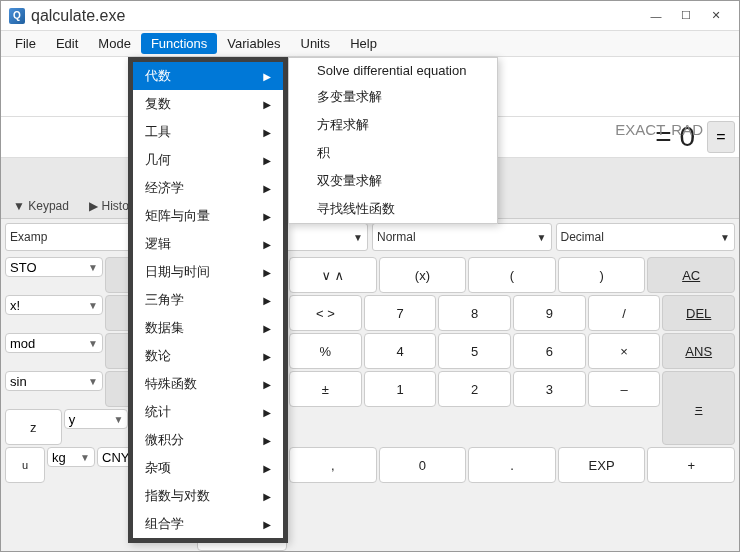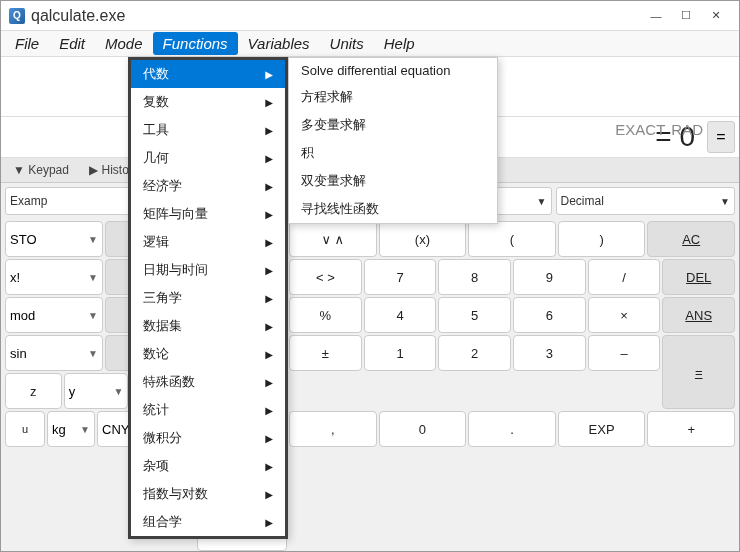--- a/index.html
+++ b/index.html
@@ -62,24 +62,23 @@
       background: #f8f8f8;
       height: 26px;
       display: flex;
       align-items: center;
       border-bottom: 1px solid #ddd;
       padding: 0 4px;
     }
     .menu-item {
       padding: 3px 10px;
       cursor: pointer;
-      font-size: 15px;
+      font-size: 13px;
       color: #222;
       border-radius: 3px;
-      font-style: italic;
     }
     .menu-item.active {
       background: #0078d7;
       color: white;
     }
 
     
     .main-content {
       display: flex;
       flex-direction: column;
@@ -150,20 +149,21 @@
       gap: 4px;
     }
     .keypad-tab {
       padding: 3px 8px;
       cursor: pointer;
       font-size: 12px;
       color: #444;
       display: flex;
       align-items: center;
       gap: 3px;
+      margin-top: 36px;
     }
 
     
     .dropdown-row {
       display: flex;
       gap: 4px;
       padding: 4px;
       background: #f0f0f0;
     }
     .dropdown-select {
@@ -215,42 +215,42 @@
       display: flex;
       align-items: center;
       justify-content: center;
       flex: 1;
       color: #222;
     }
     .calc-btn.gray { background: #e0e0e0; text-decoration: underline; }
     .calc-btn.small-text { font-size: 11px; }
 
     .dropdown-btn {
-      height: 36px;
+      height: 20px;
       border: 1px solid #ccc;
       background: white;
       border-radius: 4px;
       cursor: pointer;
       font-size: 13px;
       display: flex;
       align-items: center;
       justify-content: space-between;
       padding: 0 4px;
       flex: 1;
     }
     .dropdown-btn .arrow { font-size: 10px; color: #666; }
 
     
     .functions-menu {
       position: absolute;
       top: 26px;
       left: 127px;
       width: 160px;
       background: white;
-      border: 3px solid #404040;
+      border: 5px solid #404040;
       box-shadow: 2px 2px 8px rgba(0,0,0,0.2);
       z-index: 200;
     }
     .menu-popup-item {
       padding: 5px 12px;
       cursor: pointer;
       display: flex;
       align-items: center;
       justify-content: space-between;
       font-size: 13px;
@@ -267,21 +267,21 @@
       position: absolute;
       top: 26px;
       left: 287px;
       width: 210px;
       background: white;
       border: 1px solid #ccc;
       box-shadow: 2px 2px 8px rgba(0,0,0,0.2);
       z-index: 201;
     }
     .submenu-item {
-      padding: 5px 12px;
+      padding: 5px 28px;
       cursor: pointer;
       font-size: 13px;
       color: #222;
     }
 
     
     .window-wrapper {
       position: relative;
       width: 740px;
       height: 552px;
@@ -386,22 +386,22 @@
         <span class="submenu-arrow">▶</span>
       </div>
       <div class="menu-popup-item">
         <span>组合学</span>
         <span class="submenu-arrow">▶</span>
       </div>
     </div>
 
     <div class="submenu">
       <div class="submenu-item">Solve differential equation</div>
+      <div class="submenu-item">多变量求解</div>
       <div class="submenu-item">方程求解</div>
-      <div class="submenu-item">多变量求解</div>
       <div class="submenu-item">积</div>
       <div class="submenu-item">双变量求解</div>
       <div class="submenu-item">寻找线性函数</div>
     </div>
   </div>
 
   <div class="main-content">
 
     <div class="input-area">
       <input class="input-field" type="text" style="">

